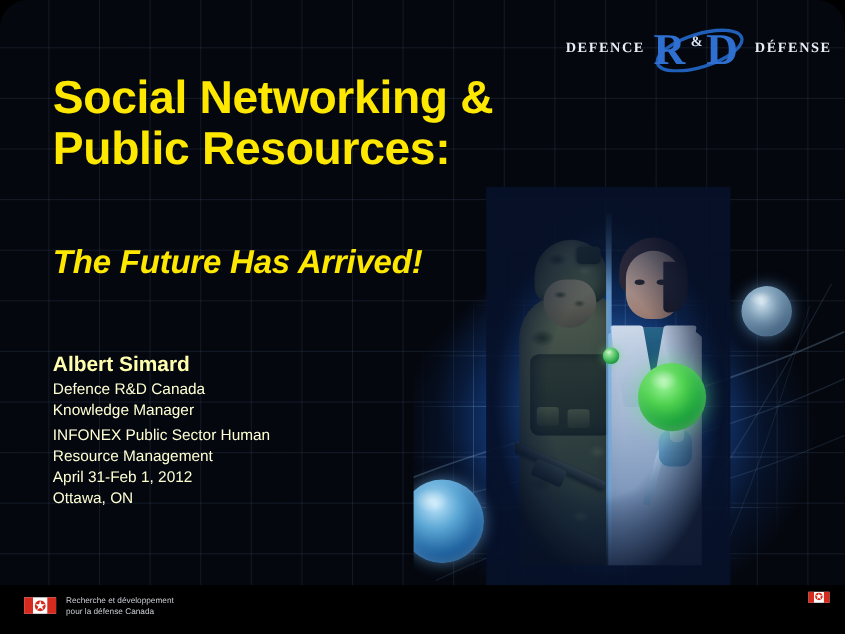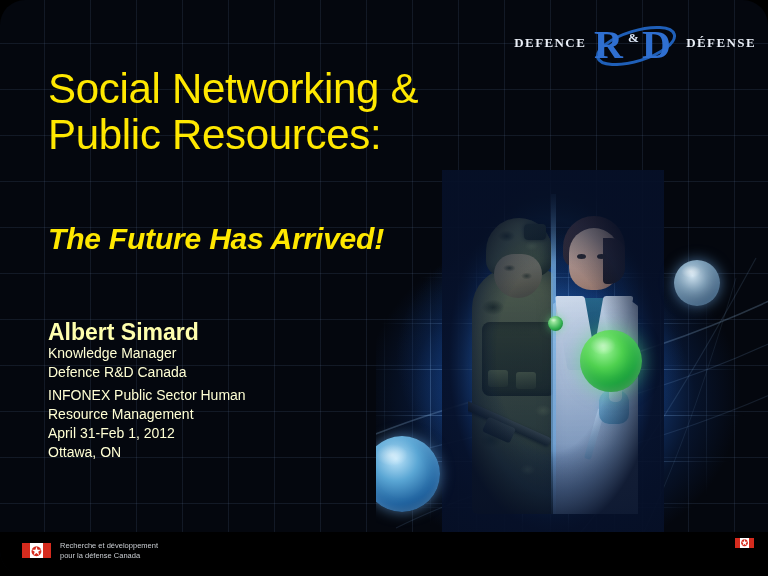--- a/index.html
+++ b/index.html
@@ -239,36 +239,36 @@
     background:radial-gradient(circle at 38% 32%, #b6f3b0, #2fae4e 60%, #0d5a28 100%);
     box-shadow:0 0 8px rgba(90,220,120,.6);
   }
 
   
   #title-block{
     position:absolute; left:48px; top:66px; width:520px;
     z-index:5;
   }
   .title-line{
-    font-size:42px; font-weight:normal; color:#FFE800;
+    font-size:42px; font-weight:bold; color:#FFE800;
     line-height:46px; letter-spacing:-.3px;
     white-space:nowrap;
   }
   #subtitle{
     position:absolute; left:48px; top:222px;
     font-size:30px; font-weight:bold; font-style:italic;
     color:#FFE800; letter-spacing:-.2px; white-space:nowrap;
     z-index:5;
     text-align:center;
   }
   #presenter{
     position:absolute; left:48px; top:320px; z-index:5;
   }
   #presenter-name{
-    font-size:23px; font-weight:bold; color:#FFFFAE;
+    font-size:19px; font-weight:bold; color:#FFFFAE;
     line-height:24px; white-space:nowrap;
   }
   .meta-line{
     font-size:14px; color:#FFFFD4; line-height:19px; white-space:nowrap;
   }
   #meta-block2{ margin-top:4px; }
 
   
   #drdc-logo{
     position:absolute; right:12px; top:20px;
@@ -393,22 +393,22 @@
 
   <div id="title-block">
     <div class="title-line">Social Networking &amp;</div>
     <div class="title-line">Public Resources:</div>
   </div>
 
   <div id="subtitle">The Future Has Arrived!</div>
 
   <div id="presenter">
     <div id="presenter-name">Albert Simard</div>
+    <div class="meta-line">Defence R&amp;D Canada</div>
     <div class="meta-line">Knowledge Manager</div>
-    <div class="meta-line">Defence R&amp;D Canada</div>
     <div id="meta-block2">
       <div class="meta-line">INFONEX Public Sector Human</div>
       <div class="meta-line">Resource Management</div>
       <div class="meta-line">April 31-Feb 1, 2012</div>
       <div class="meta-line">Ottawa, ON</div>
     </div>
   </div>
 
   <div id="footer">
     <div id="footer-left">

